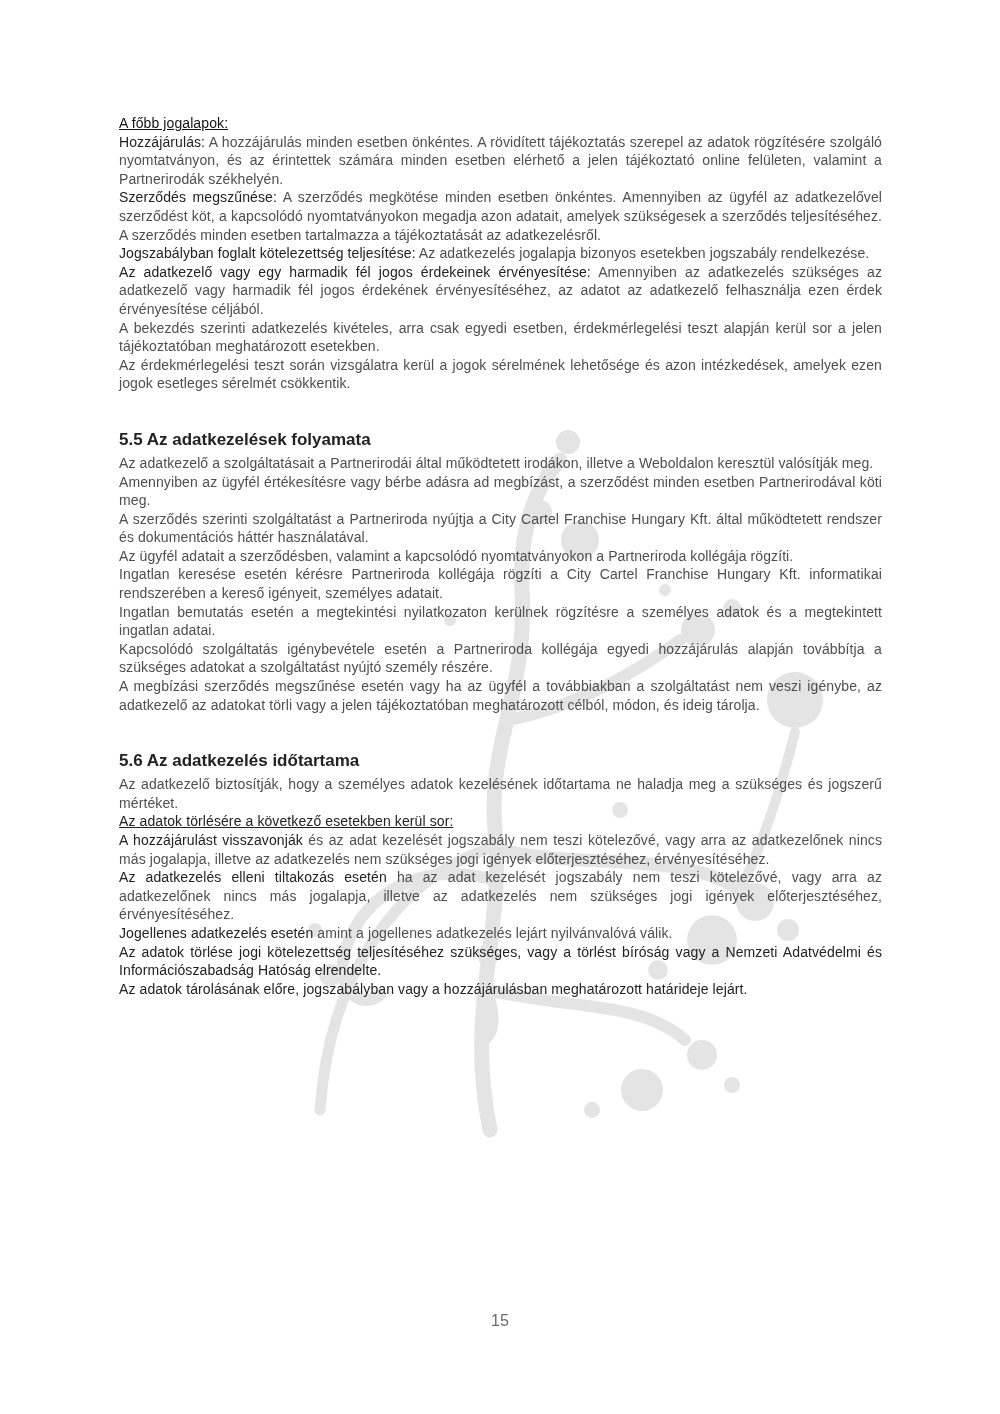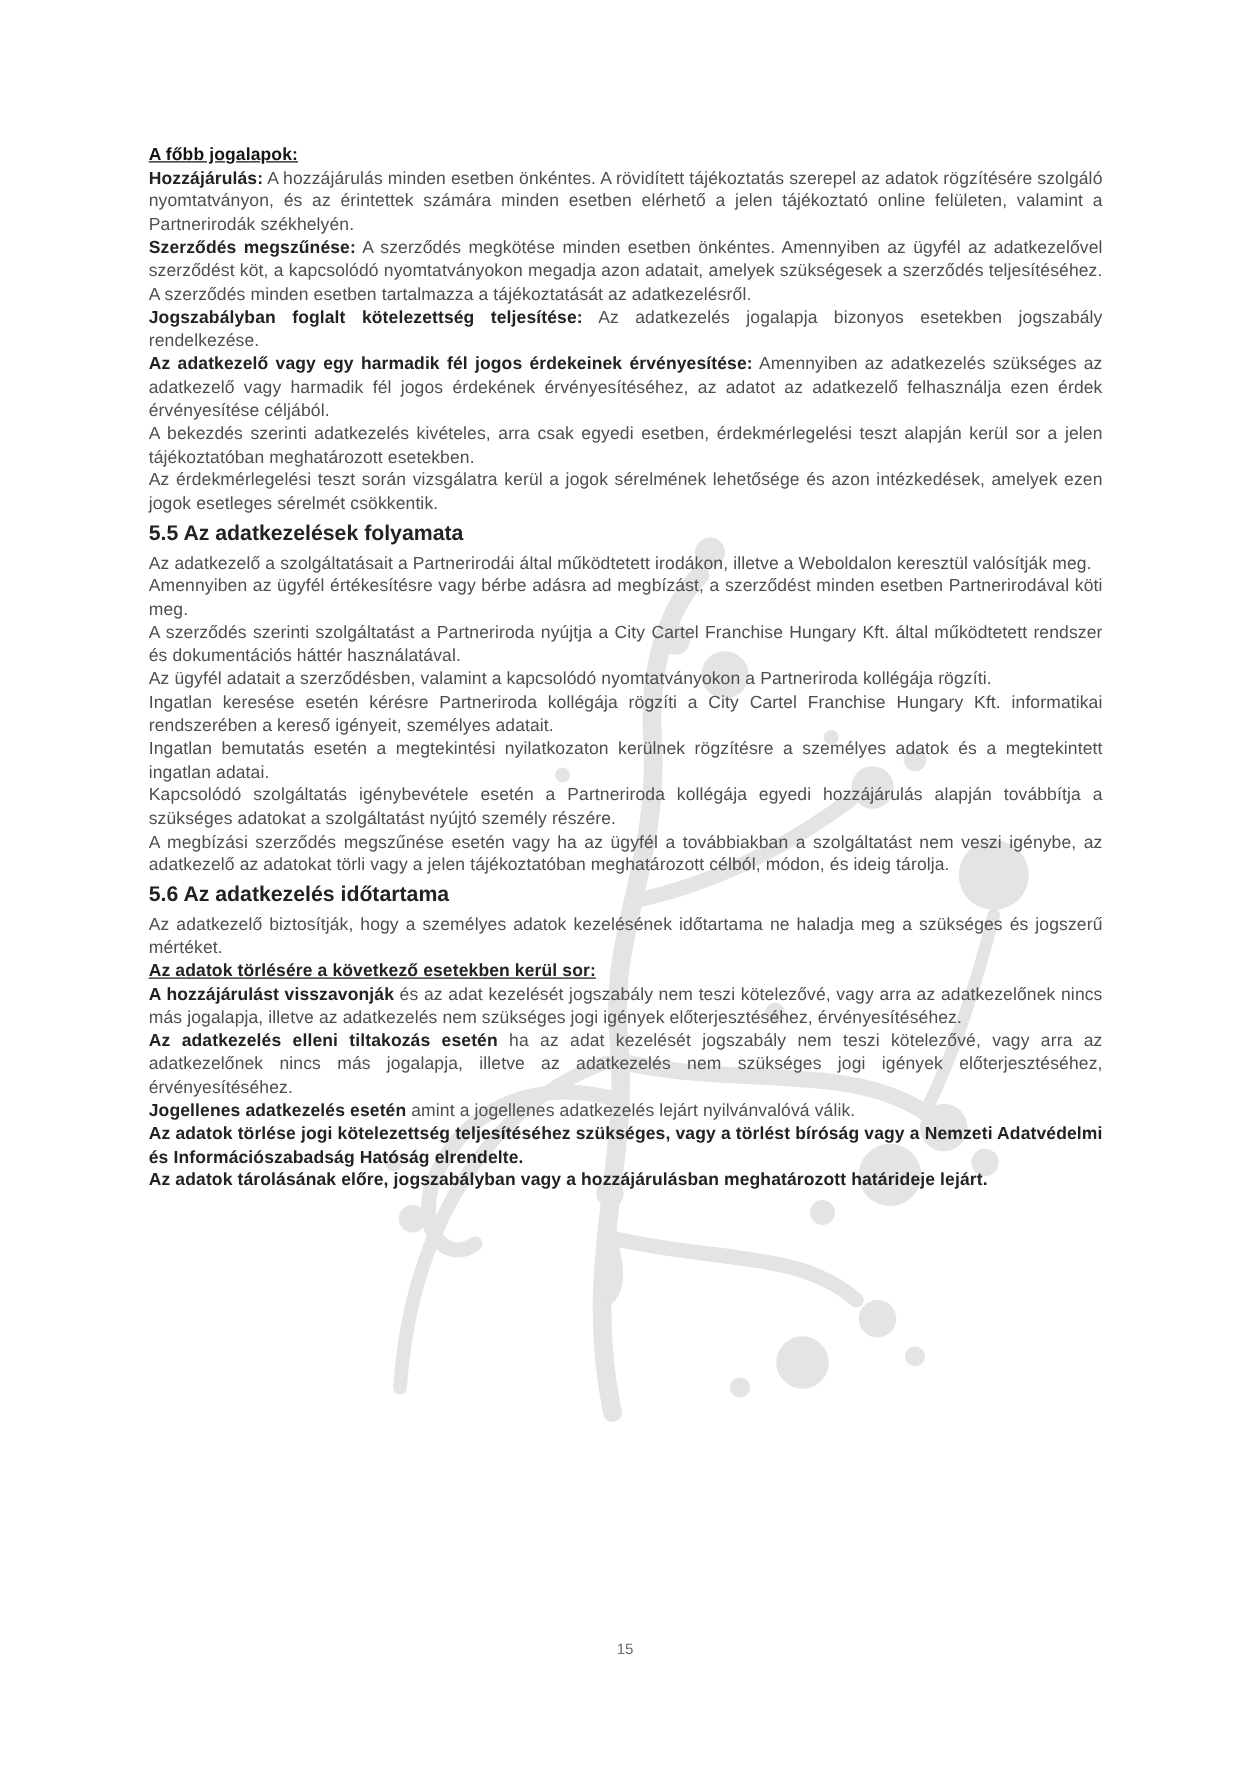--- a/index.html
+++ b/index.html
@@ -17,32 +17,32 @@
   }
   .content {
     position: absolute; left: 119px; top: 114px; width: 763px;
     z-index: 1;
     font-size: 14px; line-height: 18.6px;
     color: #4e4e4e;
     text-align: justify;
     letter-spacing: 0.1px;
   }
   .para { margin: 0; }
-  .lead { font-weight: bold; color: #222222; }
+  .lead { font-weight: normal; color: #222222; }
   .u { text-decoration: underline; }
   .intro-head .lead { color: #141414; }
   h2.section-heading {
     font-size: 17px; font-weight: bold; color: #222222;
-    margin: 4px 0 3px 0; line-height: 22px;
+    margin: 36px 0 3px 0; line-height: 22px;
     text-align: left; letter-spacing: 0;
   }
   .page-number {
     position: absolute; left: 0; right: 0; top: 1312px;
     text-align: center;
-    font-size: 12px; color: #6b6b6b;
+    font-size: 16px; color: #6b6b6b;
     z-index: 1;
   }
 </style>
 </head>
 <body>
 
 <svg class="watermark" viewBox="0 0 600 860" xmlns="http://www.w3.org/2000/svg" aria-hidden="true">
   <g fill="none" stroke="#e4e4e4" stroke-linecap="round">
     <path d="M 240 840 C 215 720 255 640 245 540 C 237 455 278 400 272 300 C 268 235 290 190 310 170" stroke-width="15"></path>
     <path d="M 260 430 C 330 415 390 380 430 350" stroke-width="12"></path>

